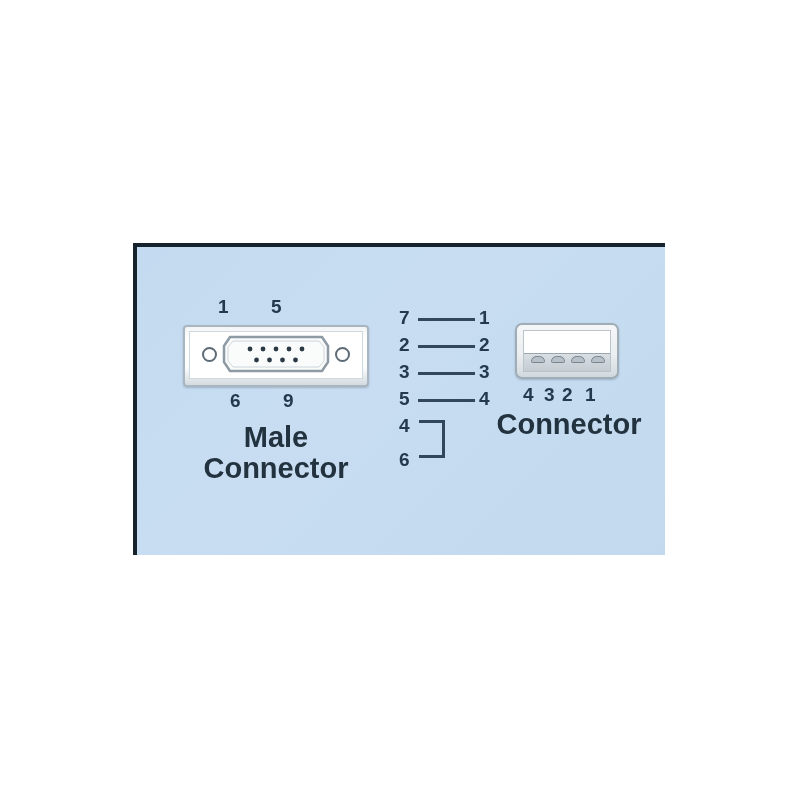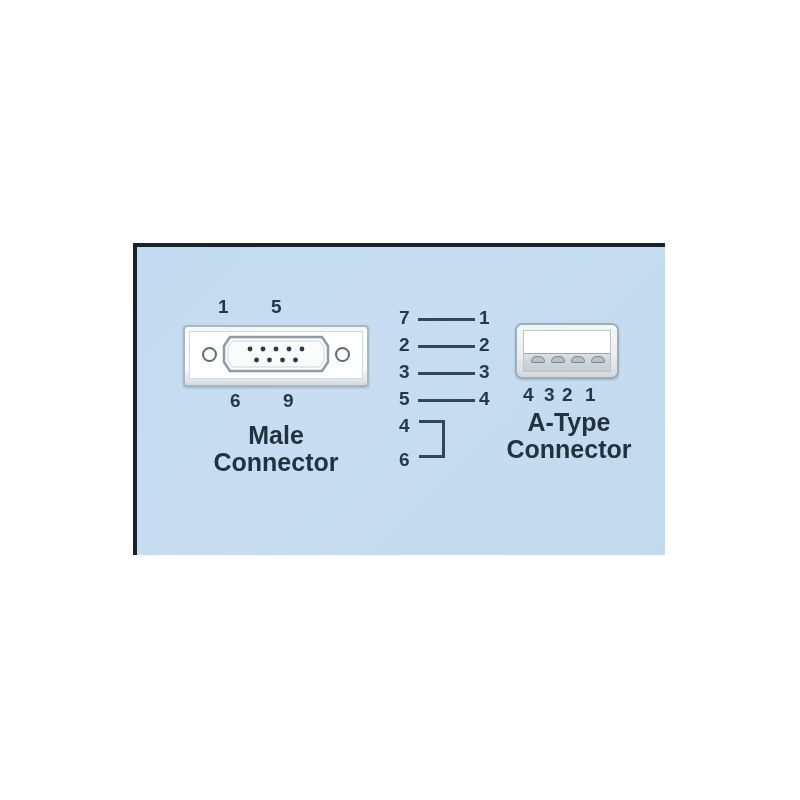--- a/index.html
+++ b/index.html
@@ -46,21 +46,21 @@
     line-height: 1.08;
     white-space: nowrap;
   }
   .caption .cap-line {
     display: block;
   }
   .cap-title {
     font-size: 25px;
   }
   .cap-sub {
-    font-size: 25px;
+    font-size: 29px;
   }
 
   
   #dsub-group {
     position: absolute;
     left: 40px;
     top: 50px;
     width: 200px;
     height: 150px;
   }
@@ -329,18 +329,17 @@
     </div>
 
     <div id="usb-pin-labels">
       <span class="usb-pin-num" style="left:0px;">4</span>
       <span class="usb-pin-num" style="left:21px;">3</span>
       <span class="usb-pin-num" style="left:39px;">2</span>
       <span class="usb-pin-num" style="left:62px;">1</span>
     </div>
 
     <div class="caption" id="usb-caption" style="left:-46px; top:100px; width:200px;">
-      <span class="cap-line cap-sub">A-Type</span>
       <span class="cap-line cap-sub">Connector</span>
     </div>
   </div>
 
 </div>
 
 </body></html>

